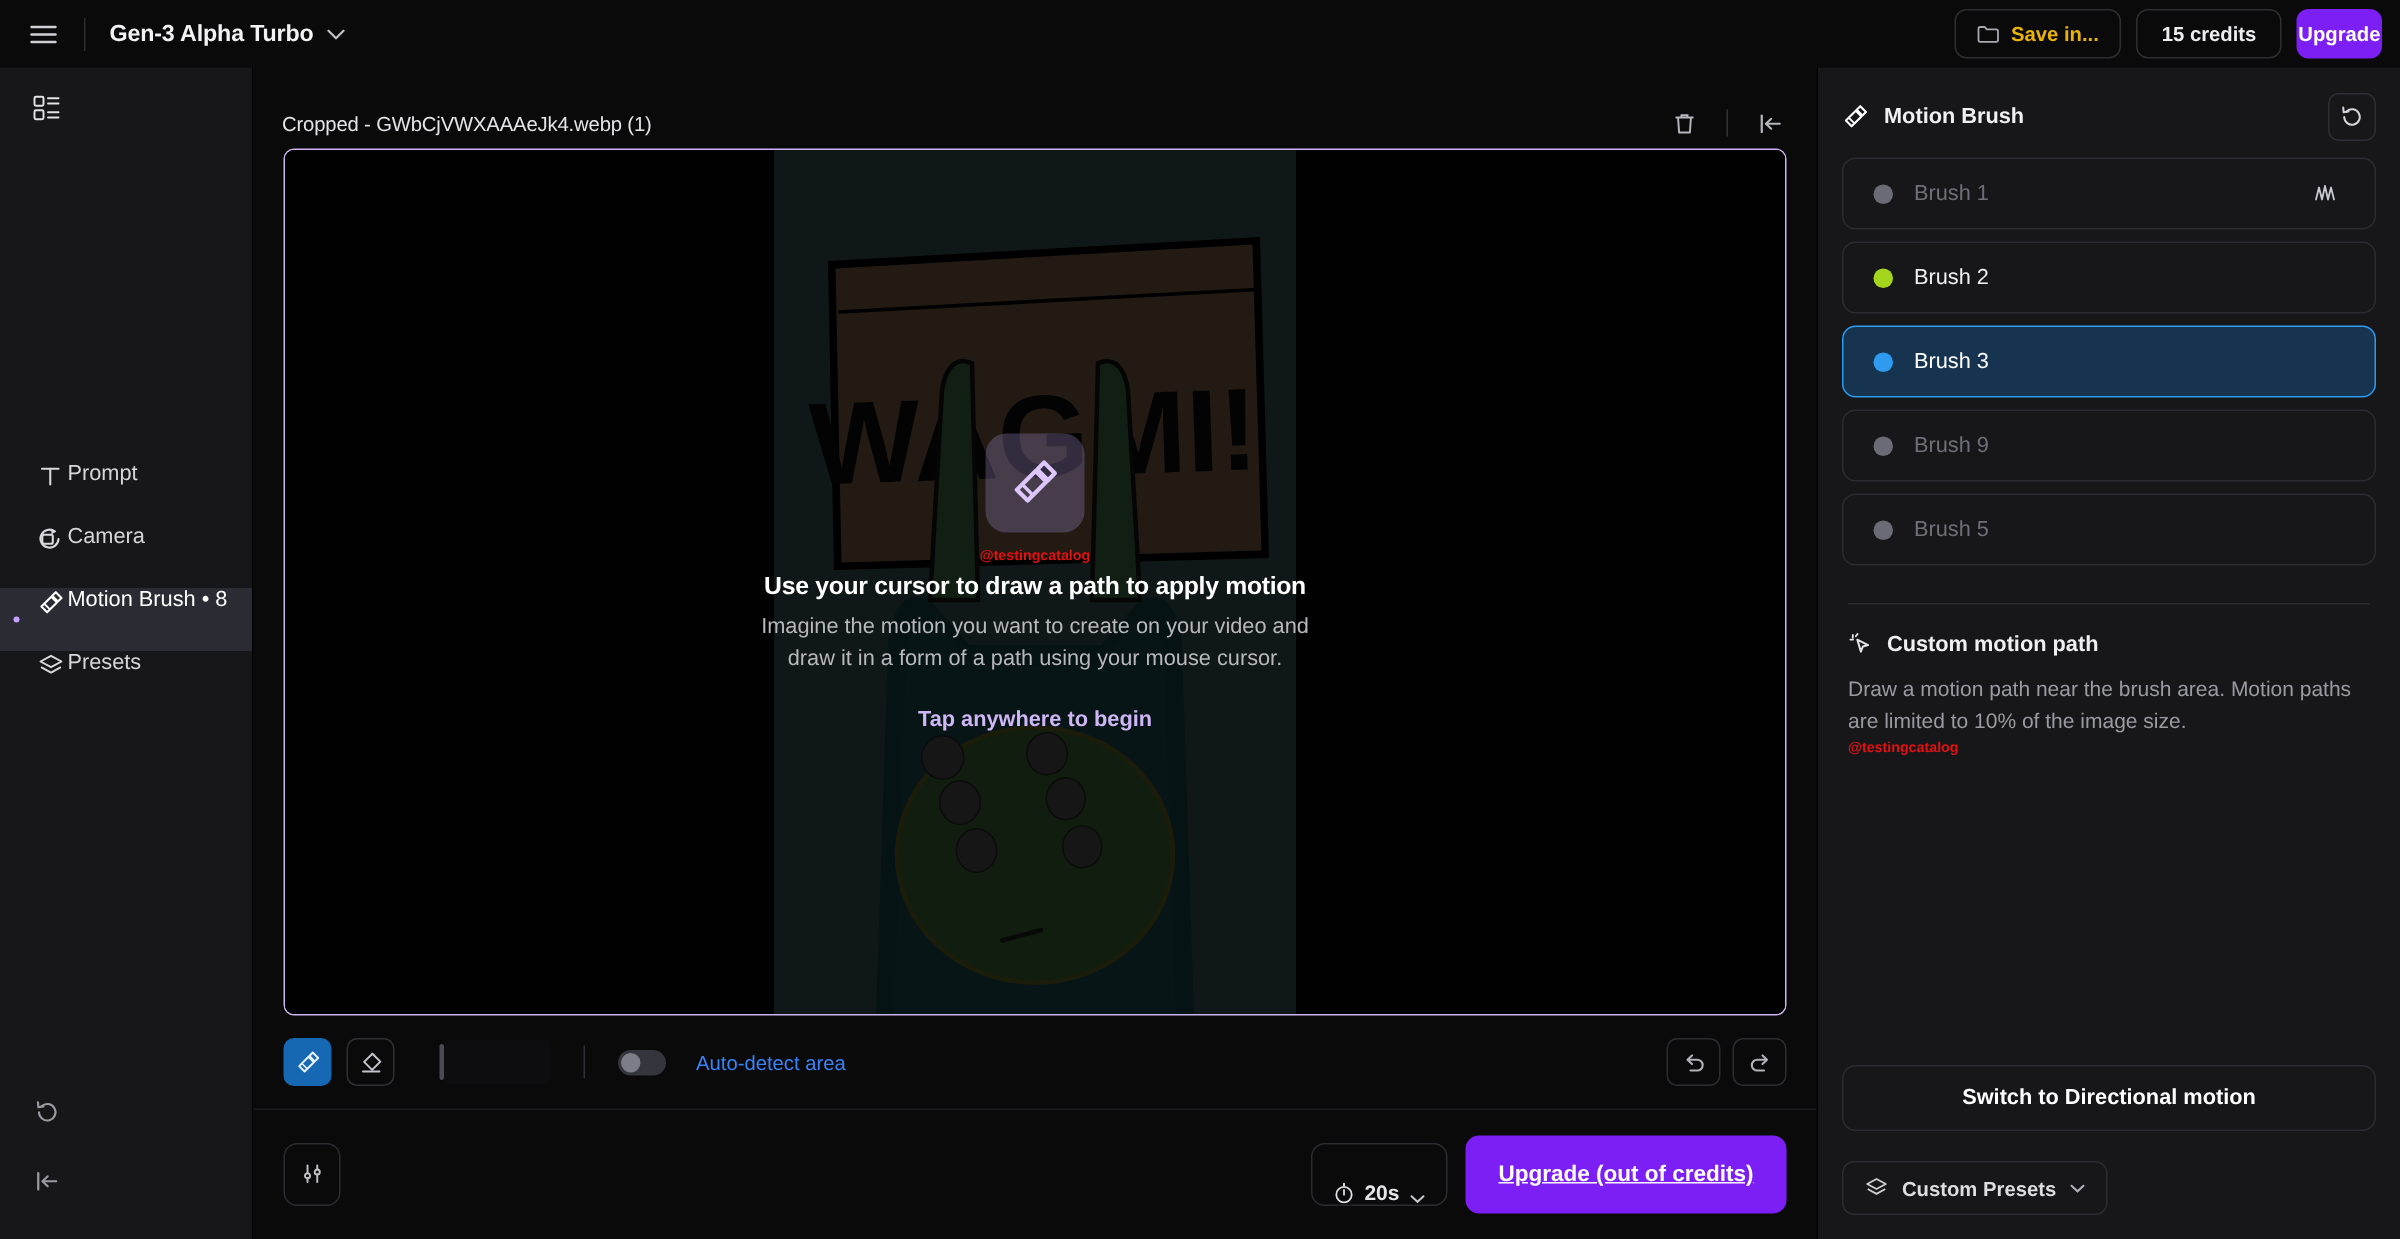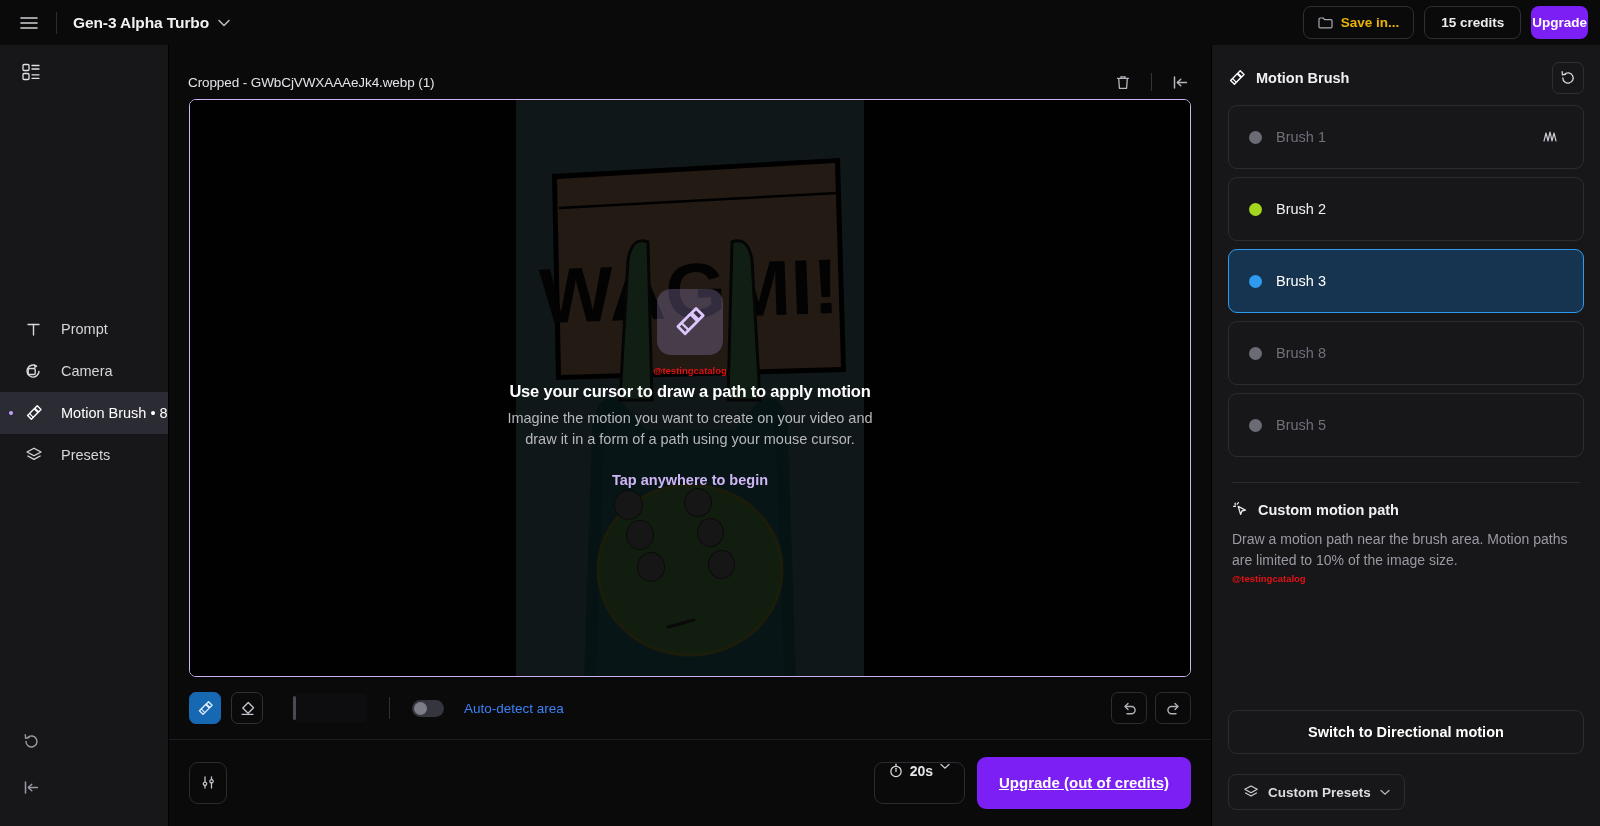--- a/index.html
+++ b/index.html
@@ -46,21 +46,21 @@
   
   .rail {
     width: 169px; flex: 0 0 169px; background: #17171a;
     display: flex; flex-direction: column; position: relative;
     border-right: 1px solid #000;
   }
   .rail-top { padding: 10px 0 0 14px; }
   .rail-icon-btn { width: 34px; height: 34px; display:flex; align-items:center; justify-content:center; border-radius:7px; cursor:pointer;}
   .rail-nav { margin-top: 219px; display: flex; flex-direction: column; }
   .rail-item {
-    height: 42px; display: flex; align-items: center; gap: 18px;
+    height: 42px; display: flex; align-items: flex-start; gap: 2px;
     padding-left: 24px; font-size: 14.5px; color: #d5d5da; cursor: pointer;
     position: relative;
   }
   .rail-item.active { background: #2b2b33; color: #fff; }
   .rail-item .ri-ico { width: 19px; height:19px; display:flex; align-items:center; justify-content:center; flex:0 0 19px;}
   .dot-marker {
     position: absolute; left: 9px; top: 50%; margin-top: -2px;
     width: 4px; height: 4px; border-radius: 50%; background: #c6a0ff;
   }
   .rail-bottom { margin-top: auto; padding: 0 0 22px 14px; display:flex; flex-direction:column; gap: 12px;}
@@ -140,21 +140,21 @@
     height: 86px; flex: 0 0 86px; border-top: 1px solid #1d1d21;
     display: flex; align-items: center; padding: 0 20px;
   }
   .sq-btn {
     width: 38px; height: 42px; border-radius: 9px; border: 1px solid #2b2b31;
     display:flex; align-items:center; justify-content:center; cursor:pointer; background:transparent;
   }
   .bottom-right { margin-left:auto; display:flex; align-items:center; gap: 12px; }
   .dur-btn {
     height: 42px; border-radius: 9px; border: 1px solid #2b2b31; background:transparent;
-    display:flex; align-items:flex-start; gap: 7px; padding: 0 14px;
+    display:flex; align-items:flex-end; gap: 7px; padding: 0 14px;
     font-size: 14px; font-weight:700; color:#e6e6ea; cursor:pointer; font-family: inherit;
   }
   .gen-btn {
     height: 52px; border-radius: 9px; border:none; background:#7c1ff5; color:#fff;
     font-size: 15px; font-weight: 700; padding: 0 22px; cursor:pointer; font-family: inherit; text-decoration: underline;
   }
 
   
   .rpanel {
     width: 389px; flex: 0 0 389px; background: #17171a;
@@ -162,21 +162,21 @@
     display: flex; flex-direction: column; padding: 0 16px;
   }
   .rp-head { height: 58px; display: flex; align-items: center; gap: 10px; padding-top: 8px;}
   .rp-title { font-size: 14.5px; font-weight: 700; color: #f0f0f3; }
   .rp-reset {
     margin-left: auto; width: 32px; height: 32px; border-radius: 7px; border: 1px solid #2d2d34;
     display:flex; align-items:center; justify-content:center; cursor:pointer;
   }
   .brush-list { display: flex; flex-direction: column; gap: 8px; padding-top: 2px;}
   .brush-row {
-    height: 64px; border-radius: 9px; border: 1px solid #2b2b32;
+    height: 48px; border-radius: 9px; border: 1px solid #2b2b32;
     display: flex; align-items: center; padding: 0 20px; gap: 14px; cursor: pointer;
     background: transparent;
   }
   .brush-row.active { background: #16344f; border: 1.5px solid #2e9bf0; }
   .bdot { width: 13px; height: 13px; border-radius: 50%; flex:0 0 13px;}
   .blabel { font-size: 14.5px; color: #6f6f79; }
   .brush-row.filled .blabel { color: #f0f0f3; }
   .brush-row.active .blabel { color: #fff; }
   .wave { margin-left: auto; }
 
@@ -499,21 +499,21 @@
         <div class="brush-row filled">
           <span class="bdot" style="background:#a3d61c"></span>
           <span class="blabel">Brush 2</span>
         </div>
         <div class="brush-row active">
           <span class="bdot" style="background:#2e9bf0"></span>
           <span class="blabel">Brush 3</span>
         </div>
         <div class="brush-row">
           <span class="bdot" style="background:#6b6b76"></span>
-          <span class="blabel">Brush 8</span>
+          <span class="blabel">Brush 9</span>
         </div>
         <div class="brush-row">
           <span class="bdot" style="background:#6b6b76"></span>
           <span class="blabel">Brush 5</span>
         </div>
       </div>
 
       <div class="rp-sep"></div>
 
       <div class="cmp-head">

